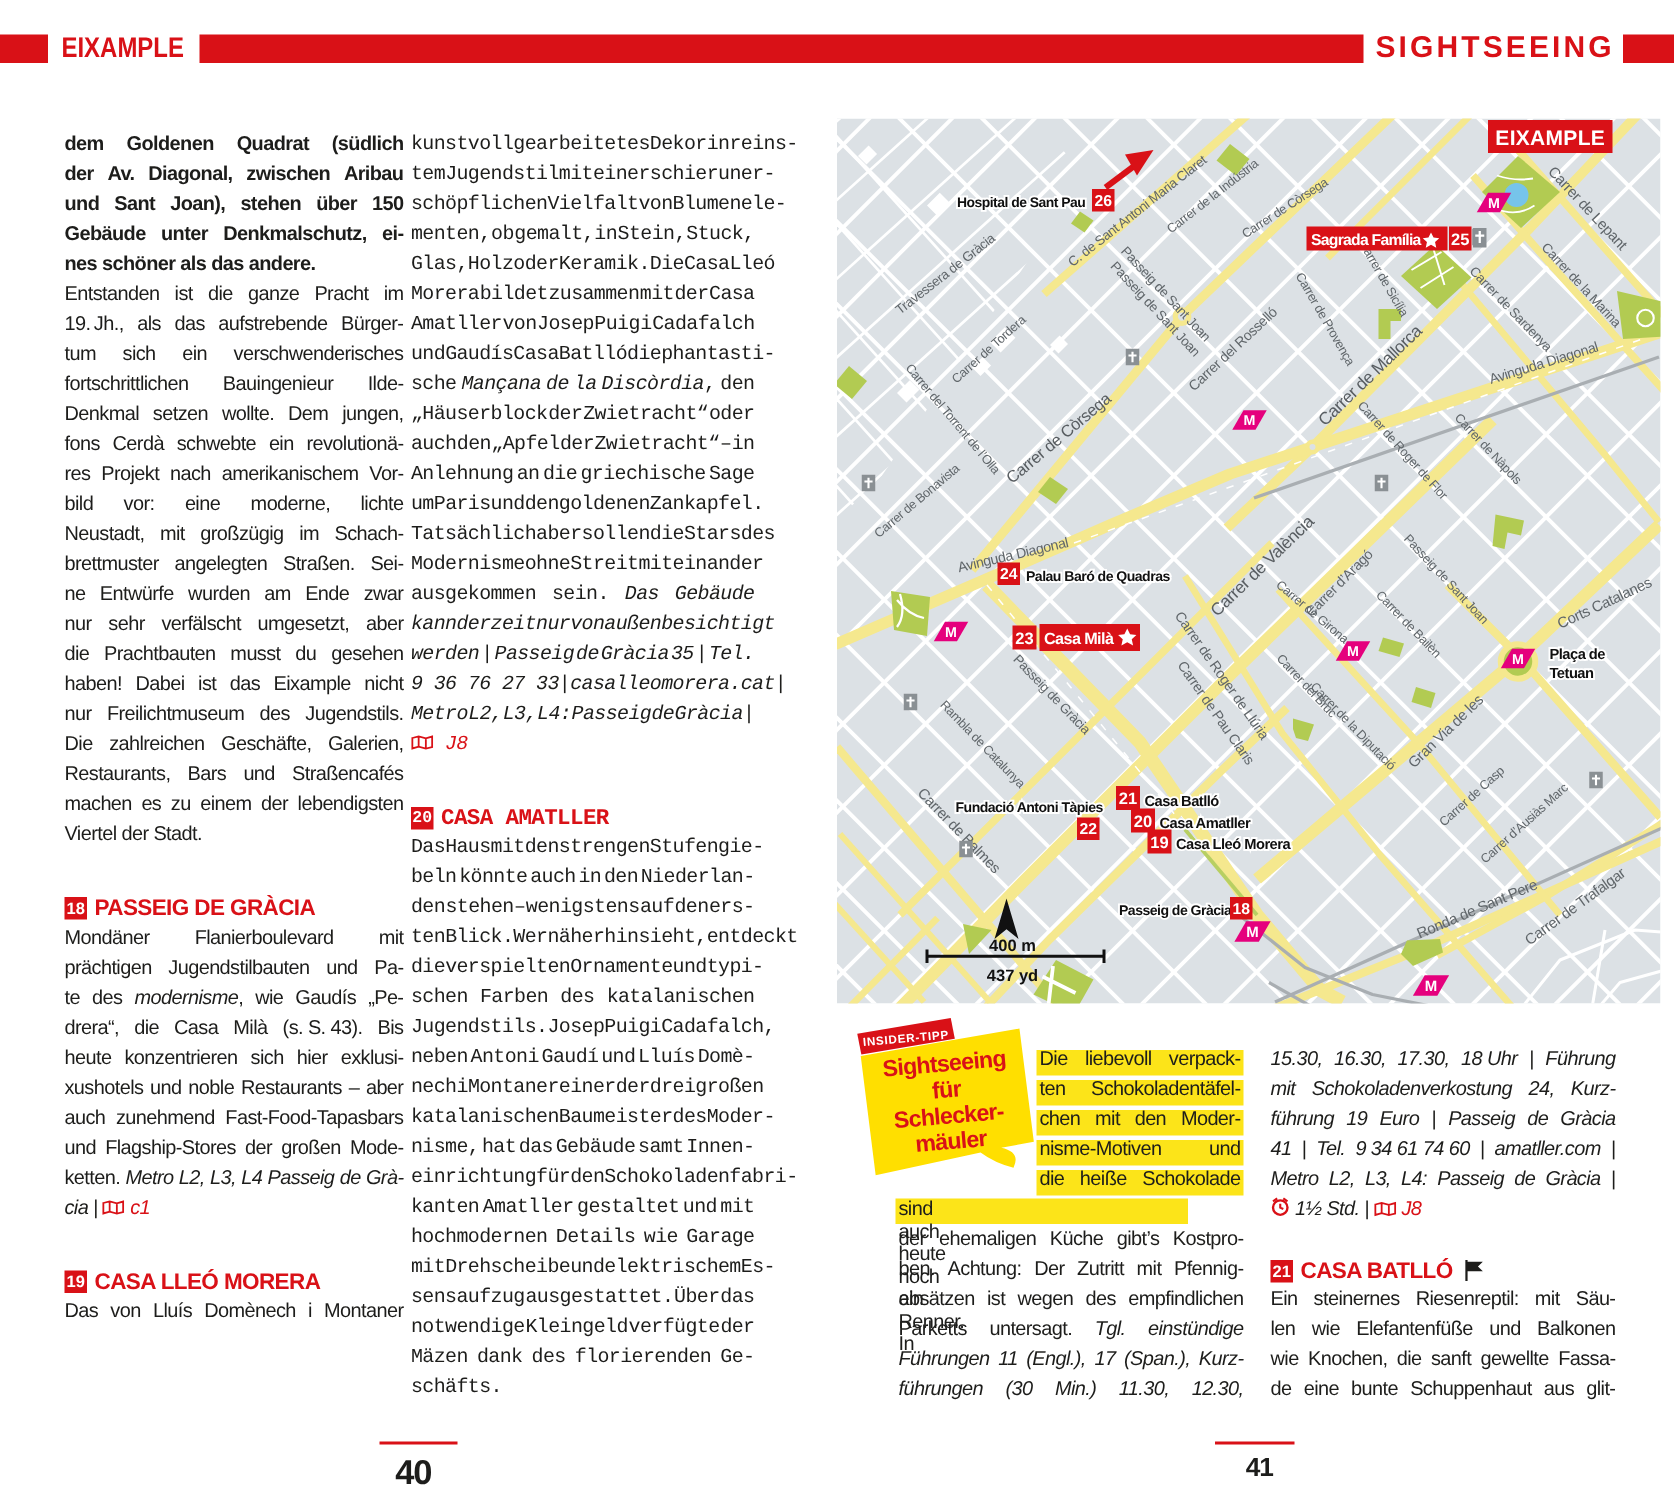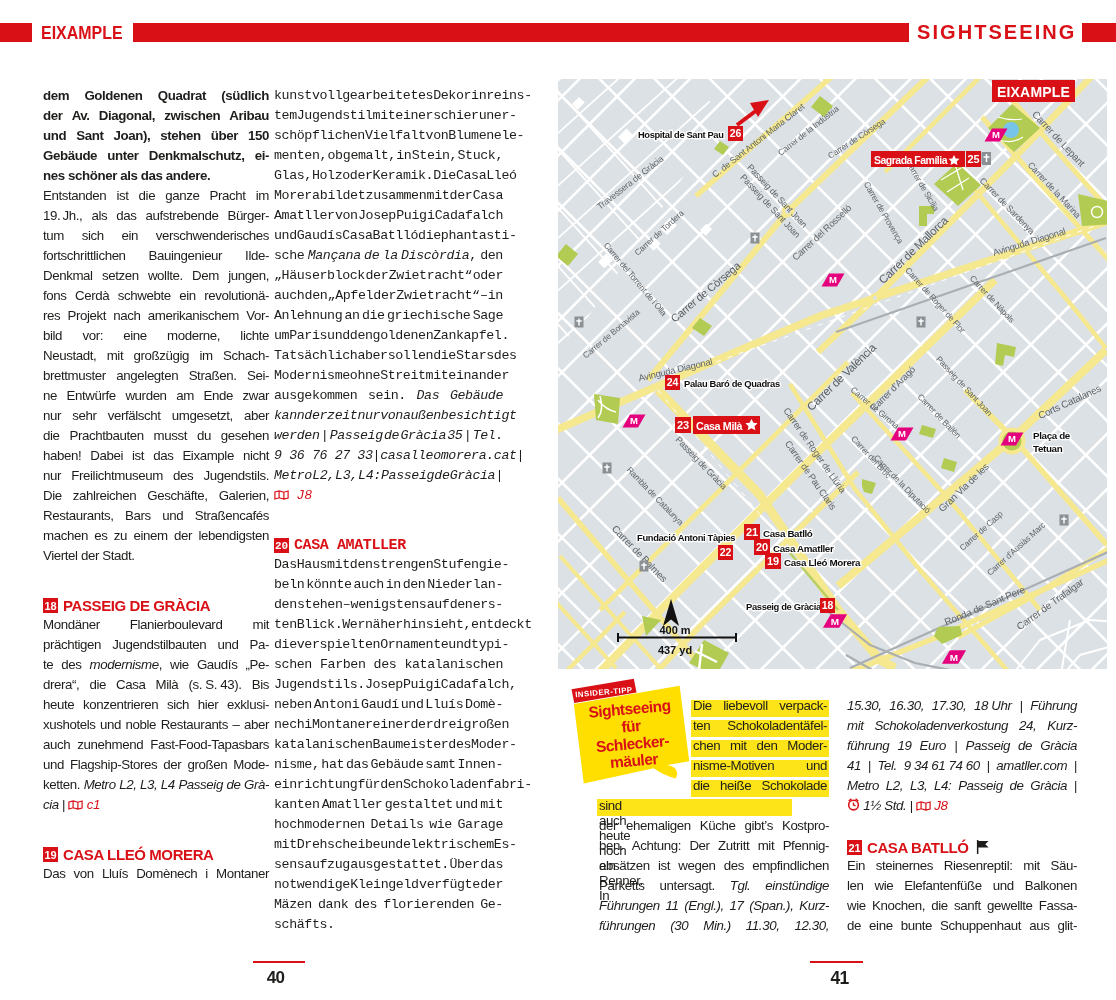--- a/index.html
+++ b/index.html
@@ -575,21 +575,21 @@
       <s>dank</s>
       <s>des</s>
       <s>florierenden</s>
       <s>Ge-</s>
     </div>
     <div class="lnl">schäfts.</div>
   </div>
 
 <div class="abs" style="left:253px;top:960.5px;width:52px;height:2.6px;background:#d91117"></div>
 
-<div class="abs" style="left:263px;top:968px;width:25px;text-align:center;font-weight:bold;font-size:17px;letter-spacing:-0.8px;">40</div>
+<div class="abs" style="left:263px;top:968px;width:25px;text-align:center;font-weight:bold;font-size:23px;letter-spacing:-0.8px;">40</div>
 
 <div class="abs" style="left:810px;top:960.5px;width:53px;height:2.6px;background:#d91117"></div>
 
 <div class="abs" style="left:827px;top:968px;width:25px;text-align:center;font-weight:bold;font-size:17.5px;letter-spacing:-0.8px;">41</div>
 
 <div class="col" style="left:599px;top:698px;width:230px;">
     <div class="ln hl" style="margin-left:92px;padding:0 2px;">
       <s>Die</s>
       <s>liebevoll</s>
       <s>verpack-</s>

